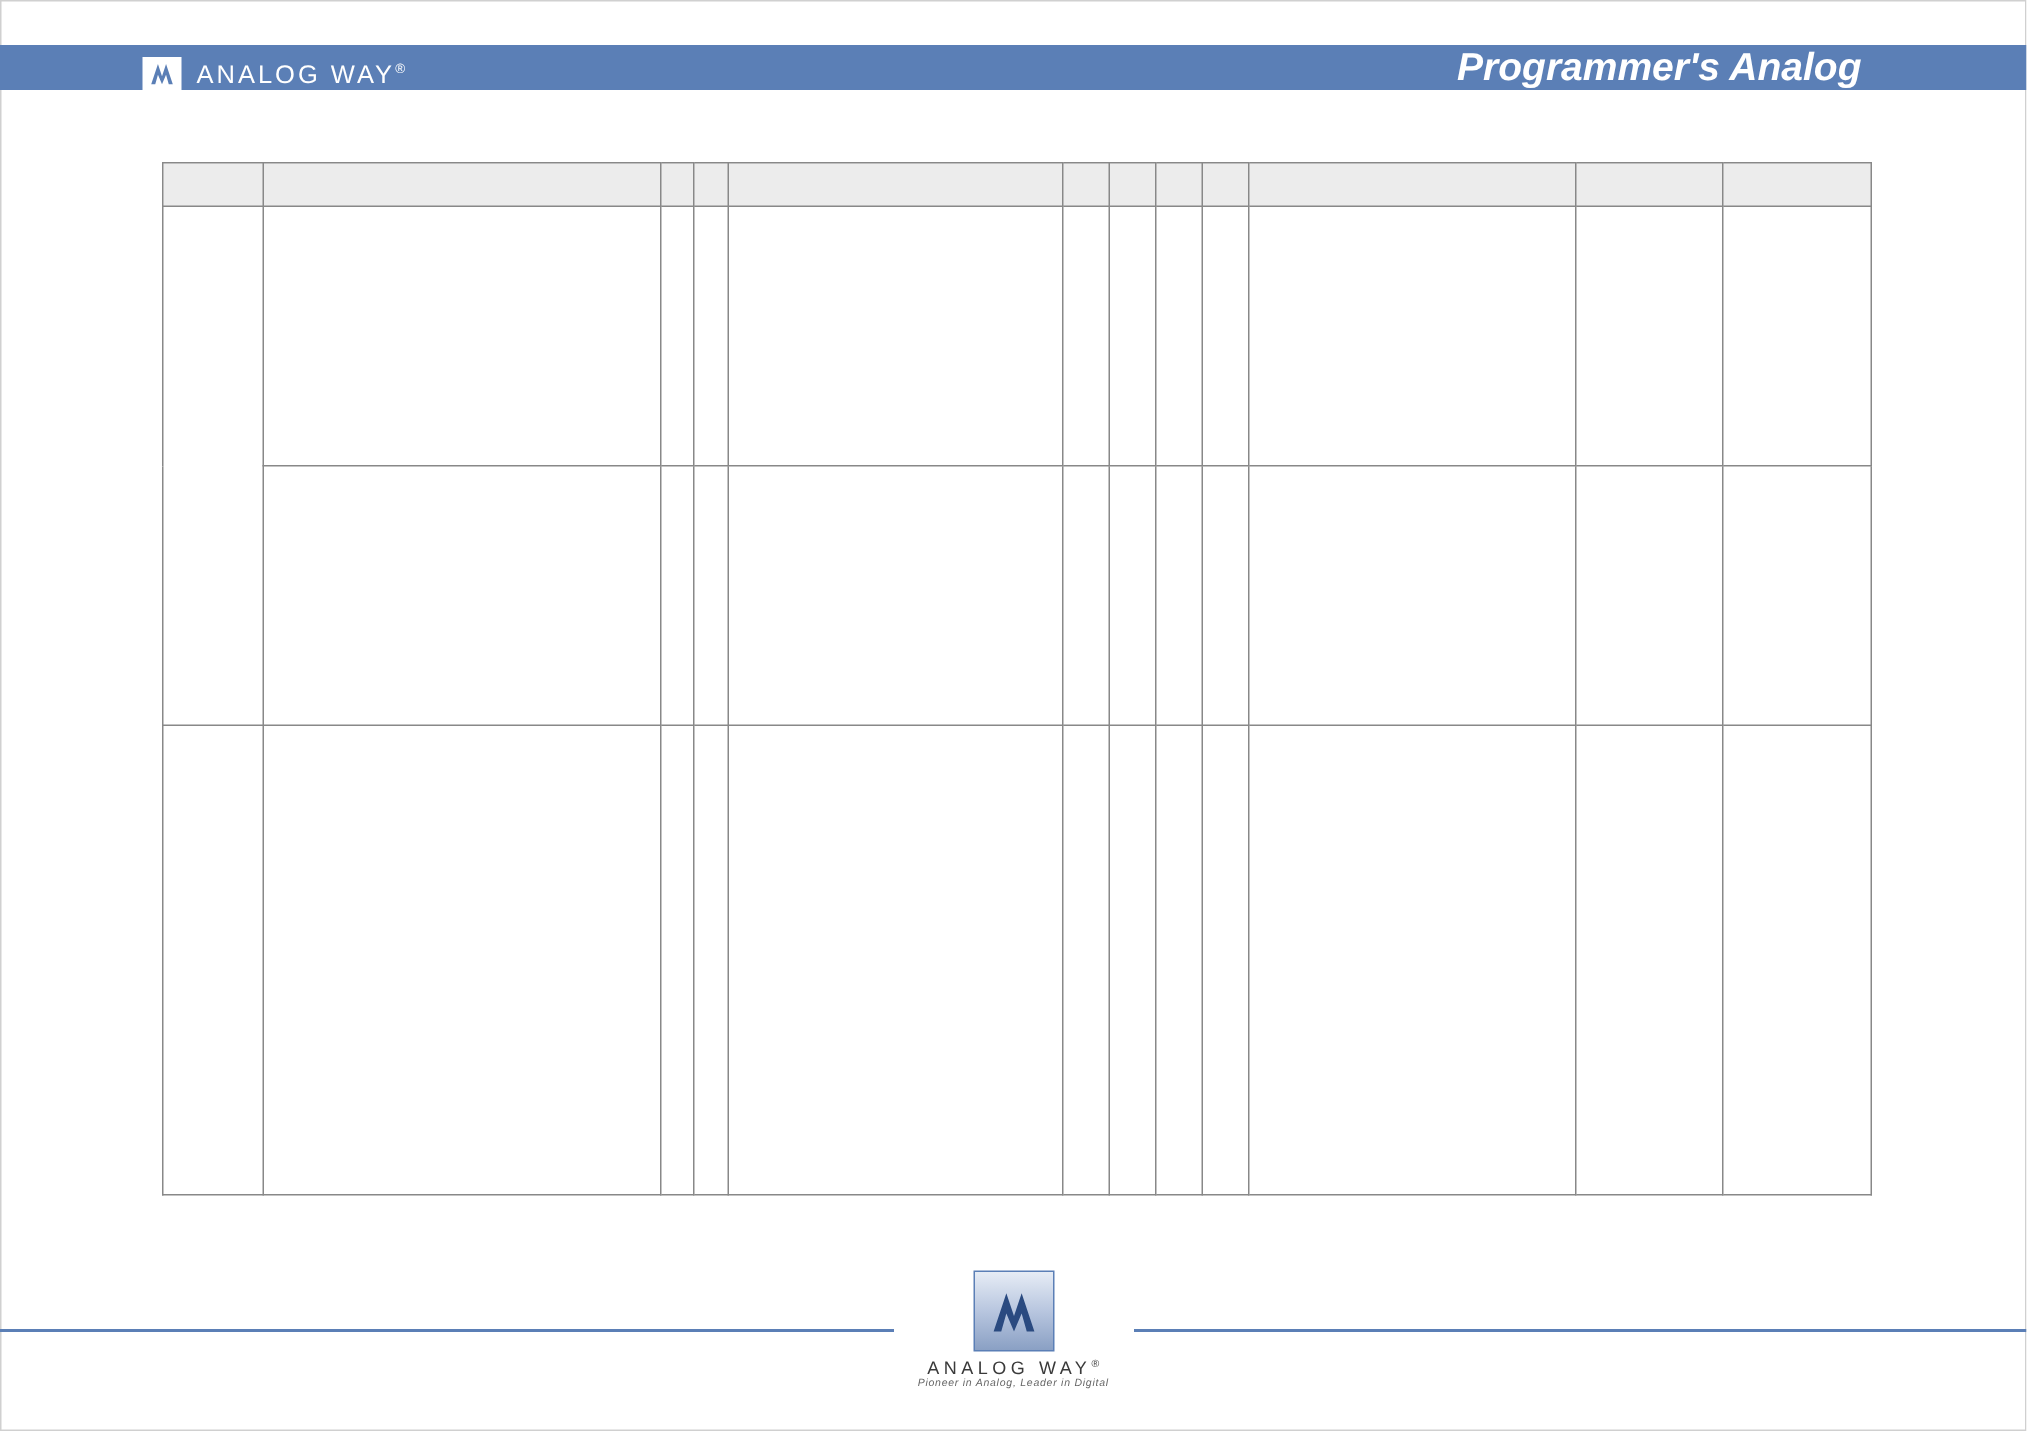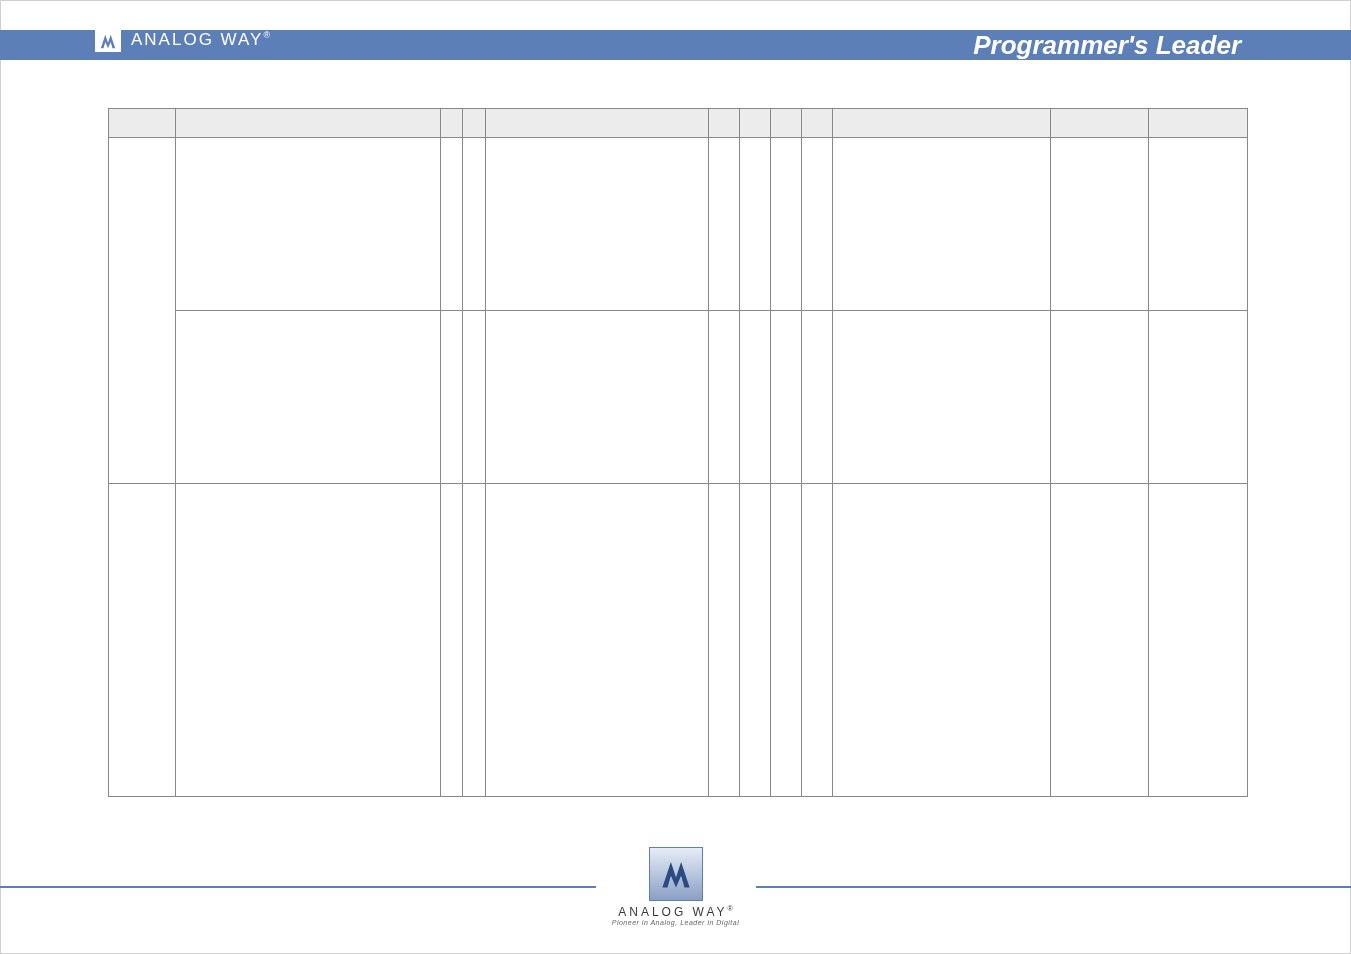--- a/index.html
+++ b/index.html
@@ -2,21 +2,21 @@
 <html><head>
 <meta charset="utf-8">
 <style>
   html,body{margin:0;padding:0;background:#fff;font-family:Arial,Helvetica,sans-serif;color:#222;}
   body{width:1351px;height:954px;position:relative;overflow:hidden;}
 
   
   .page-frame{position:absolute;left:0;top:0;right:0;bottom:0;border:1px solid #d0d0d0;}
 
   
-  .banner{position:absolute;left:0;right:0;top:30px;height:30px;background:#5b7fb6;display:flex;align-items:flex-start;}
+  .banner{position:absolute;left:0;right:0;top:30px;height:30px;background:#5b7fb6;display:flex;align-items:flex-end;}
   .banner .logo-box{margin-left:95px;width:26px;height:22px;background:#fff;display:flex;align-items:center;justify-content:center;}
   .banner .logo-box svg{width:18px;height:18px;}
   .banner .brand{margin-left:10px;color:#fff;letter-spacing:2px;font-size:17px;font-weight:400;}
   .banner .brand .reg{font-size:9px;vertical-align:super;}
   .banner .title{margin-left:auto;margin-right:110px;color:#fff;font-size:26px;font-weight:bold;font-style:italic;}
 
   
   .tbl-wrap{position:absolute;left:108px;top:108px;width:1140px;}
   table{border-collapse:collapse;width:100%;}
   th,td{border:1px solid #888;vertical-align:top;}
@@ -53,21 +53,21 @@
 
 <div class="banner">
   <div class="logo-box">
     <svg viewBox="0 0 40 40">
       <path d="M4 36 L14 6 L20 24 L26 6 L36 36 L30 36 L26 22 L20 36 L14 22 L10 36 Z" fill="#5b7fb6"></path>
     </svg>
   </div>
   <div class="brand">
     <span>ANALOG WAY</span><span class="reg">®</span>
   </div>
-  <div class="title">Programmer's Leader</div>
+  <div class="title">Programmer's Analog</div>
 </div>
 
 <div class="tbl-wrap">
   <table>
     <colgroup>
       <col class="col-a">
         <col class="col-b">
         <col class="col-c">
         <col class="col-d">
       <col class="col-e">

